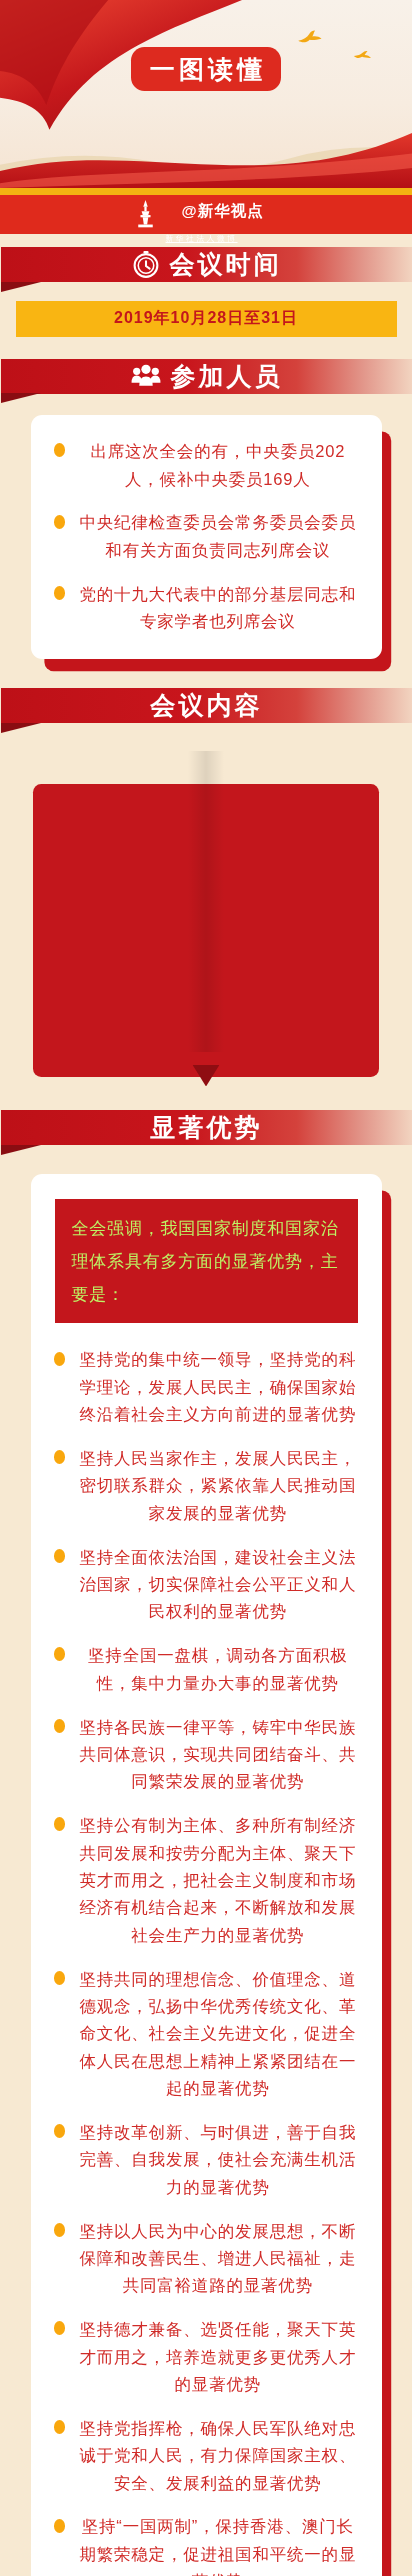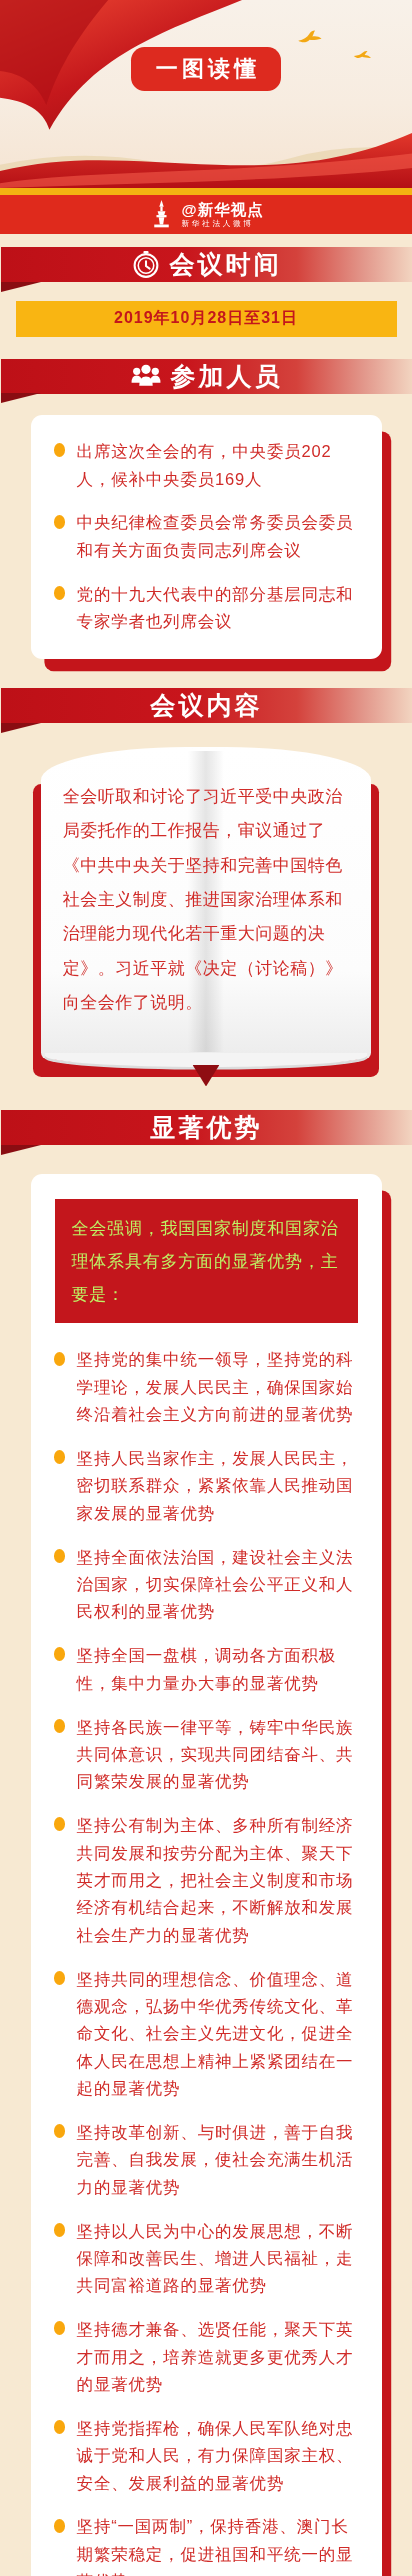--- a/index.html
+++ b/index.html
@@ -3,47 +3,47 @@
 <meta charset="utf-8">
 <style>
   html,body{margin:0;padding:0;}
   body{background:#e9e9e9;font-family:"Liberation Sans","DejaVu Sans",sans-serif;}
   .page{width:412px;margin:0 auto;background:#f7e9d2;overflow:hidden;}
 
   
   .hero{position:relative;height:188px;background:linear-gradient(180deg,#f8f1e9 0%,#f7ece0 55%,#f5e4d2 100%);overflow:hidden;}
   .hero-art{position:absolute;left:0;top:0;width:412px;height:188px;display:block;}
   .hero-badge{position:relative;z-index:2;margin:47px auto 0;width:150px;height:44px;background:#dd2a1f;border-radius:13.4px;display:flex;align-items:center;justify-content:center;}
-  .hero-badge span{color:#ffffff;font-size:22px;font-weight:bold;letter-spacing:4.1px;text-indent:4.1px;}
+  .hero-badge span{color:#ffffff;font-size:25px;font-weight:bold;letter-spacing:4.1px;text-indent:4.1px;}
   .hero-title{position:relative;z-index:2;margin:17.5px 0 0;text-align:center;color:#d7281e;font-size:33px;font-weight:bold;letter-spacing:0.5px;white-space:nowrap;}
 
   .stripe{height:6.7px;background:#f3b312;}
   .brandband{height:39px;background:#df2a1c;display:flex;align-items:center;justify-content:center;gap:7.2px;}
 
   .brand-lockup{display:flex;align-items:center;gap:6.2px;}
-  .brand-text .handle{margin:0;color:#fff;font-size:15.5px;font-weight:bold;letter-spacing:1px;line-height:1.1;}
-  .brand-text .sub{margin:2.1px 0 0;color:#fff;font-size:7.7px;letter-spacing:2.6px;line-height:1;}
+  .brand-text .handle{margin:16px;color:#fff;font-size:15.5px;font-weight:bold;letter-spacing:1px;line-height:1.1;}
+  .brand-text .sub{margin:2.1px 0 0;color:#fff;font-size:7.7px;letter-spacing:2.6px;line-height:1;text-decoration:underline;}
 
   
   .ribbon{position:relative;margin-left:1px;height:35px;display:flex;align-items:center;justify-content:center;gap:8.2px;
     background:linear-gradient(90deg,#bd1017 0%,#c8151c 45%,#d4423c 72%,#e2968a 88%,#f2d4c0 100%);}
   .ribbon::after{content:"";position:absolute;left:0;bottom:-9.8px;width:0;height:0;
     border-top:10.3px solid #8a0d12;border-right:40px solid transparent;}
   .ribbon-title{color:#fff;font-size:25px;font-weight:bold;letter-spacing:3.1px;}
   .ribbon-icon svg{display:block;}
 
   .gap26{height:13.4px;}.gap36{height:18.5px;}.gap42{height:21.6px;}.gap56{height:29px;}.gap64{height:33px;}
 
   
   .date-box{margin:0 15.5px;background:#f9b512;padding:7.7px 0;text-align:center;}
   .date-box p{margin:0;color:#c3161c;font-size:16px;font-weight:bold;letter-spacing:1px;}
 
   
   .card{margin:0 30px 0 31px;background:#ffffff;border-radius:11.3px;box-shadow:11.3px 14.4px 0 -2.1px #c4151b;padding:23px 23px 18.5px;}
-  .li{display:flex;gap:11.3px;margin-bottom:16.5px;}
+  .li{display:flex;gap:11.3px;margin-bottom:16.5px;text-align:center;}
   .li:last-child{margin-bottom:5.2px;}
   .dot{flex:none;width:11.3px;height:14px;border-radius:50%;background:#f9a70d;margin-top:5.2px;}
   .li p{margin:0;color:#d02b28;font-size:16.5px;line-height:1.66;letter-spacing:0.8px;font-weight:500;}
 
   .intro{background:#c3161c;color:#bef264;font-size:17px;line-height:1.95;letter-spacing:0.8px;padding:12.4px 16.5px;margin:2.1px 1px 23px;}
 
   
   .book{position:relative;margin:24px 33px 0;height:330px;}
   .book-cover{position:absolute;left:0;right:0;top:37px;bottom:0;background:#c3161c;border-radius:8.2px;}
   .book-pages{position:absolute;left:8.2px;right:8.2px;top:0;bottom:18.5px;
@@ -165,23 +165,20 @@
       <p>党的十九大代表中的部分基层同志和专家学者也列席会议</p>
     </div>
   </div>
 
   <div class="gap56"></div>
   <div class="ribbon">
     <span class="ribbon-title">会议内容</span>
   </div>
   <div class="book">
     <div class="book-cover"></div>
-    <div class="book-pages">
-      <p class="book-text">全会听取和讨论了习近平受中央政治局委托作的工作报告，审议通过了《中共中央关于坚持和完善中国特色社会主义制度、推进国家治理体系和治理能力现代化若干重大问题的决定》。习近平就《决定（讨论稿）》向全会作了说明。</p>
-    </div>
     <div class="book-spine"></div>
     <div class="book-mark"></div>
   </div>
 
   <div class="gap64"></div>
   <div class="ribbon">
     <span class="ribbon-title">显著优势</span>
   </div>
   <div class="gap56"></div>
   <div class="card">

